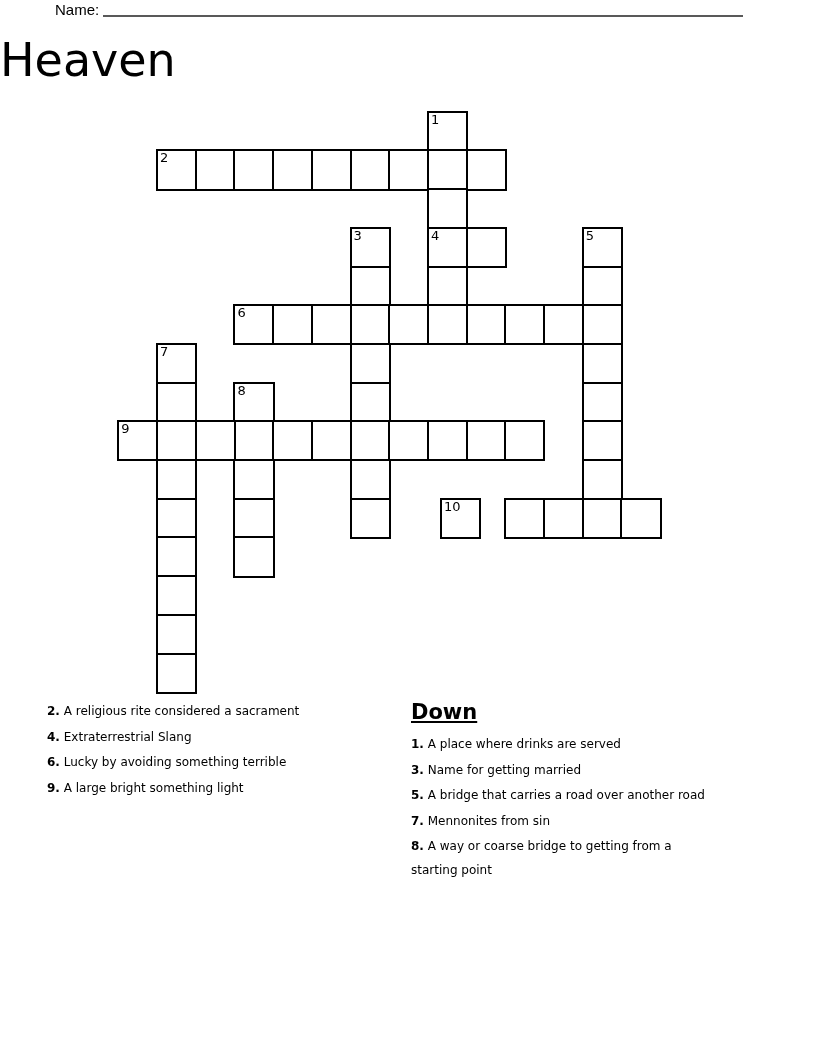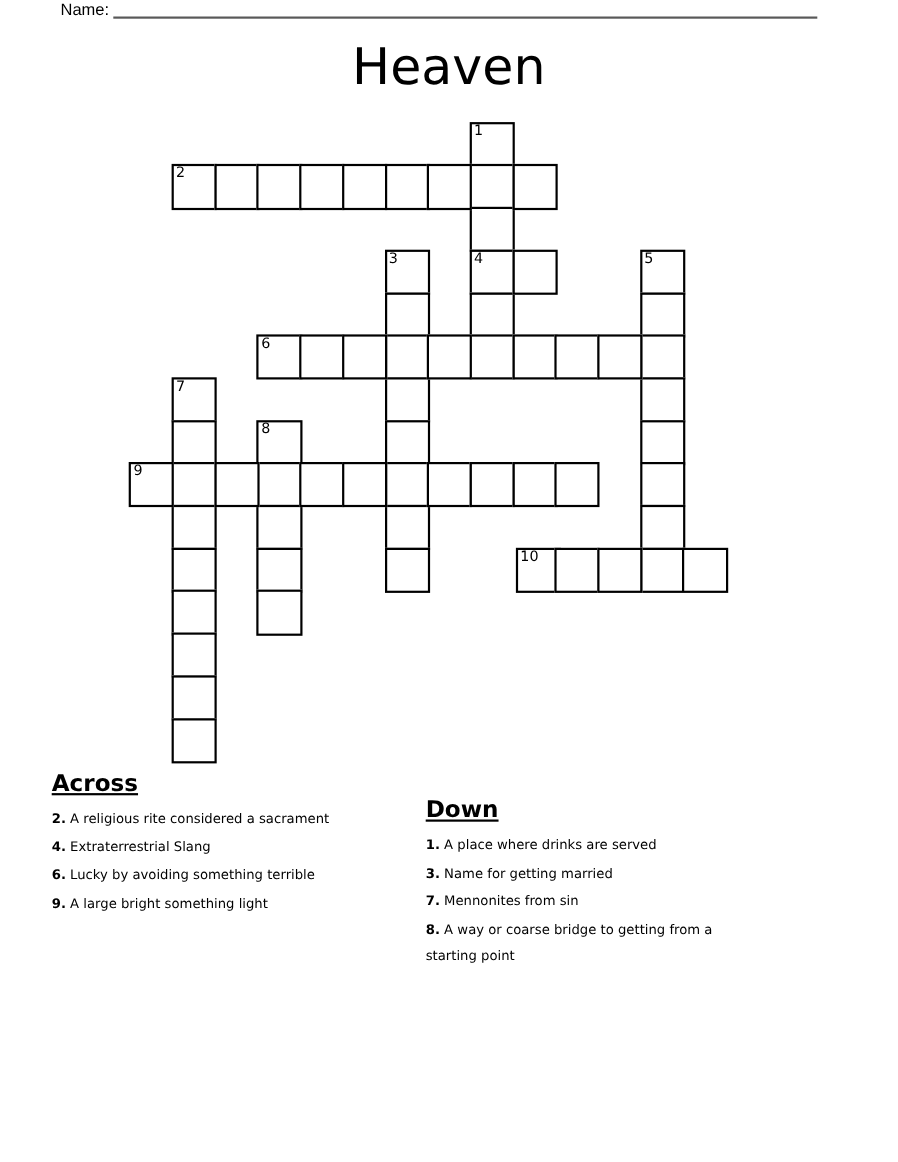--- a/index.html
+++ b/index.html
@@ -30,42 +30,41 @@
     font-size:15px;line-height:18px;color:var(--ink);
   }
   .name-line{
     position:absolute;left:103px;top:2px;
     width:640px;height:15px;
     border-bottom:2px solid var(--underline);
   }
   
   .title{
     position:absolute;left:0;top:33px;width:816px;
-    text-align:center;
     font-size:46px;line-height:54px;
     font-weight:normal;margin:0;
     letter-spacing:0px;
   }
   
   .grid{position:absolute;left:0;top:0;width:816px;height:710px;}
   .cell{
     position:absolute;
     width:41.2px;height:41.2px;
     border:2.5px solid var(--grid-line);
     background:var(--paper);
   }
   .cellnum{
     position:absolute;left:2px;top:0px;
     font-size:13px;line-height:14px;
     color:var(--ink);
   }
   
   .clues-col{position:absolute;top:699px;}
   .clues-col.across{left:47px;width:348px;}
-  .clues-col.down{left:387px;width:309px;margin-top:24px;}
+  .clues-col.down{left:411px;width:309px;}
   .clues-heading{
     font-size:21px;line-height:26px;font-weight:bold;
     text-decoration:underline;
     margin:0 0 7px 0;
   }
   .clue{
     font-size:12px;line-height:24px;
     margin:0 0 1.5px 0;
   }
   .clue .num{font-weight:bold;}
@@ -154,41 +153,41 @@
       <div class="cell" style="left: 117.3px; top: 420.3px;">
         <span class="cellnum">9</span>
       </div>
       <div class="cell" style="left: 194.7px; top: 420.3px;"></div>
       <div class="cell" style="left: 272.1px; top: 420.3px;"></div>
       <div class="cell" style="left: 310.8px; top: 420.3px;"></div>
       <div class="cell" style="left: 388.2px; top: 420.3px;"></div>
       <div class="cell" style="left: 426.9px; top: 420.3px;"></div>
       <div class="cell" style="left: 465.6px; top: 420.3px;"></div>
       <div class="cell" style="left: 504.3px; top: 420.3px;"></div>
-      <div class="cell" style="left: 469px; top: 497.7px;">
+      <div class="cell" style="left: 440px; top: 497.7px;">
         <span class="cellnum">10</span>
       </div>
       <div class="cell" style="left: 504.3px; top: 497.7px;"></div>
       <div class="cell" style="left: 543px; top: 497.7px;"></div>
       <div class="cell" style="left: 620.4px; top: 497.7px;"></div>
     </div>
 
   <div class="clues-col across">
-    <h2 class="clues-heading">Across</h2>
     <div id="across-list">
         <p class="clue"><span class="num">2.</span><span class="text"> A religious rite considered a sacrament</span></p>
         <p class="clue"><span class="num">4.</span><span class="text"> Extraterrestrial Slang</span></p>
         <p class="clue"><span class="num">6.</span><span class="text"> Lucky by avoiding something terrible</span></p>
         <p class="clue"><span class="num">9.</span><span class="text"> A large bright something light</span></p>
       </div>
   </div>
 
   <div class="clues-col down">
     <h2 class="clues-heading">Down</h2>
     <div id="down-list">
         <p class="clue"><span class="num">1.</span><span class="text"> A place where drinks are served</span></p>
         <p class="clue"><span class="num">3.</span><span class="text"> Name for getting married</span></p>
+        <p class="clue"><span class="num">5.</span><span class="text"> A bridge that carries a road over another road</span></p>
         <p class="clue"><span class="num">7.</span><span class="text"> Mennonites from sin</span></p>
         <p class="clue"><span class="num">8.</span><span class="text"> A way or coarse bridge to getting from a starting point</span></p>
       </div>
   </div>
 
 </div>
 
 </body></html>

